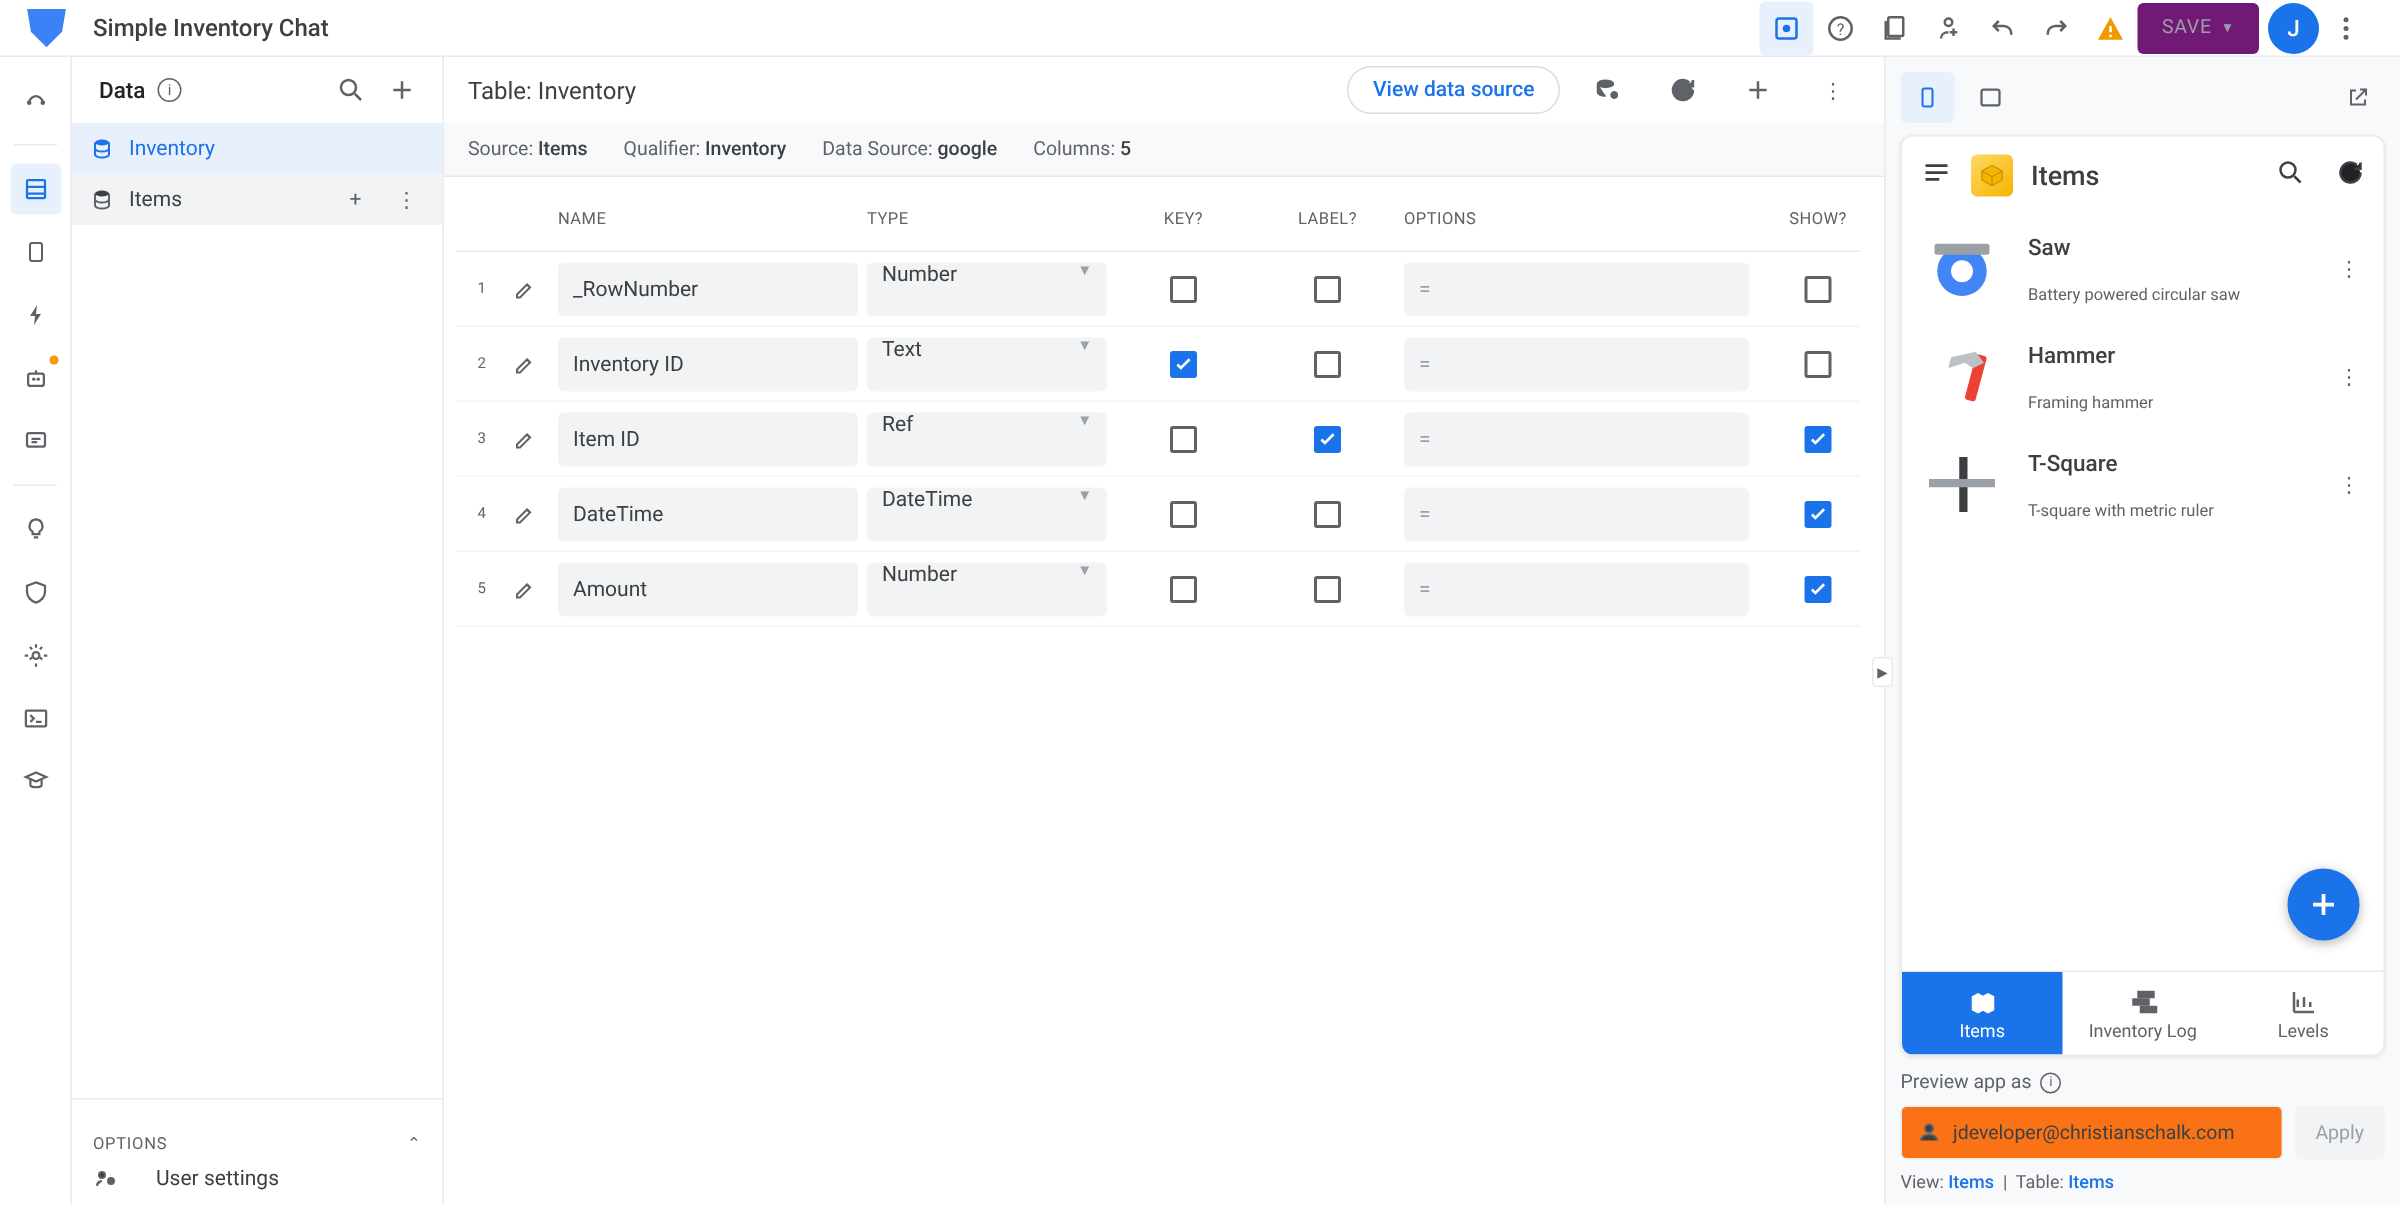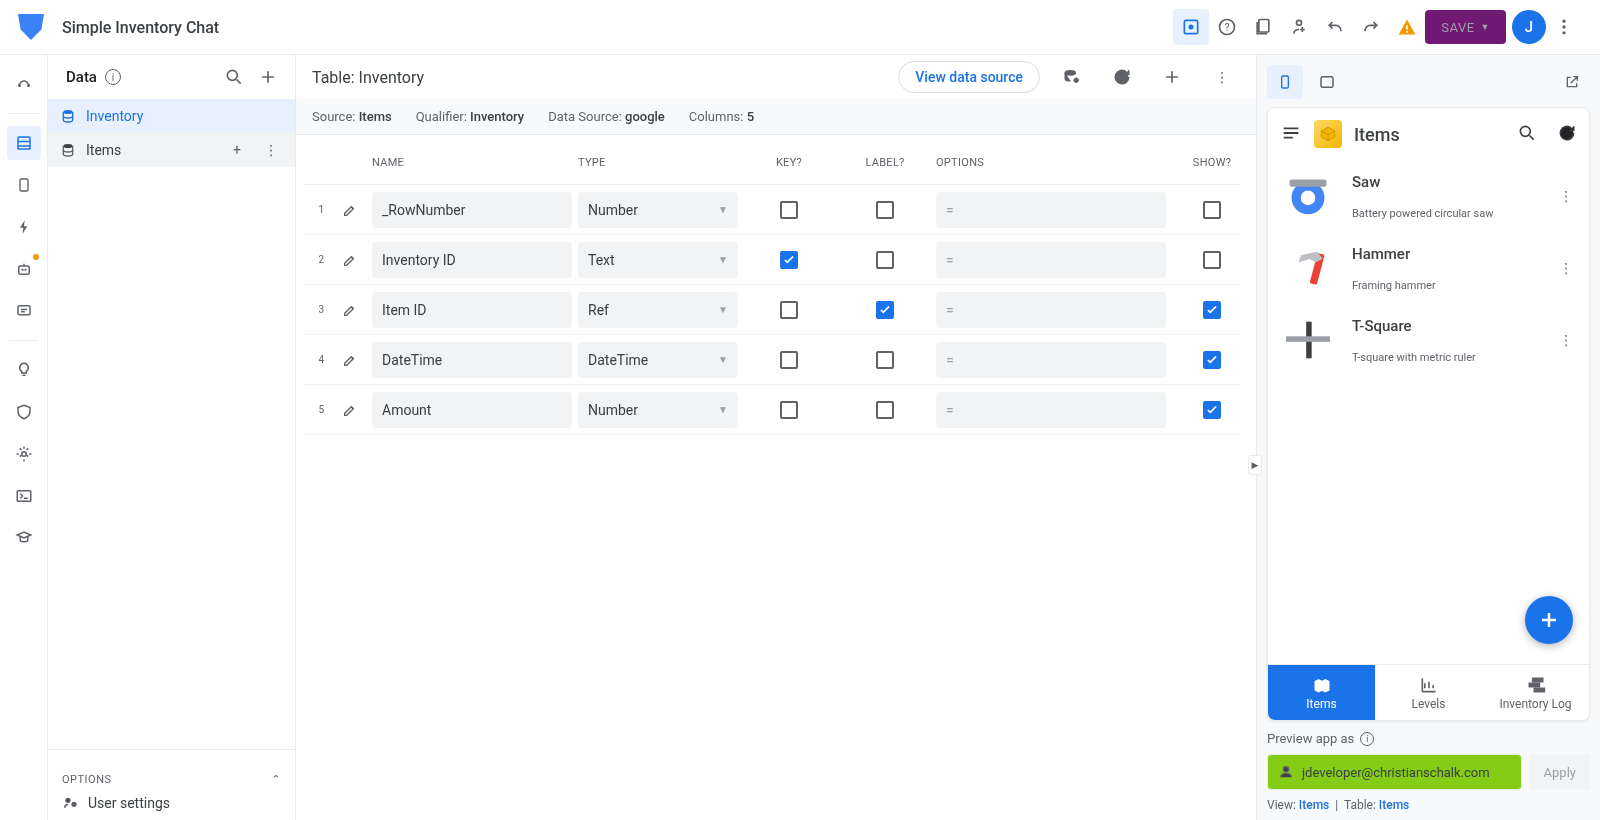--- a/index.html
+++ b/index.html
@@ -1,17 +1,17 @@
 <!DOCTYPE html>
 <html><head>
 <meta charset="utf-8">
 <style>
 *{box-sizing:border-box;margin:0;padding:0;font-family:Roboto,'Google Sans',Arial,sans-serif}
 body{background:#fff;color:#202124;font-size:14px;width:1600px;height:820px;overflow:hidden}
-.topbar{height:55px;display:flex;align-items:center;padding:0 18px;border-bottom:1px solid #e8eaed}
+.topbar{height:38px;display:flex;align-items:center;padding:0 18px;border-bottom:1px solid #e8eaed}
 .logo{width:26px;height:26px;background:#3b82f6;margin-right:18px;clip-path:polygon(0 0,100% 0,90% 60%,50% 100%,10% 60%)}
 .apptitle{font-size:16px;font-weight:500;color:#3c4043}
 .top-spacer{flex:1}
 .icobtn{width:36px;height:36px;display:flex;align-items:center;justify-content:center;border-radius:50%;cursor:pointer;color:#5f6368}
 .icobtn svg{width:20px;height:20px}
 .icobtn.blue{background:#e8f0fe;color:#1a73e8;border-radius:4px}
 .warn svg{color:#f29900}
 .savebtn{background:#701a75;color:#9aa0a6;height:34px;padding:0 16px;border-radius:4px;font-size:13px;display:flex;align-items:center;gap:6px;letter-spacing:.5px}
 .avatar{width:34px;height:34px;border-radius:50%;background:#1a73e8;color:#fff;display:flex;align-items:center;justify-content:center;font-size:15px;font-weight:500;margin-left:6px}
 .workspace{display:flex;height:765px}
@@ -27,37 +27,37 @@
 .panel-head .sp{flex:1}
 .tableitem{height:34px;display:flex;align-items:center;padding:0 12px;gap:10px;cursor:pointer;font-size:14px;color:#3c4043}
 .tableitem.sel{background:#e8f0fe;color:#1a73e8}
 .tableitem.hov{background:#f1f3f4}
 .tableitem .iconstack{width:16px;height:16px;display:flex;align-items:center;justify-content:center}
 .tableitem .sp{flex:1}
 .tableitem .rowact{color:#5f6368;width:24px;display:flex;justify-content:center}
 .options{margin-top:auto;border-top:1px solid #e8eaed}
 .options-head{height:36px;display:flex;align-items:flex-end;padding:0 14px;font-size:11px;color:#5f6368;letter-spacing:.5px}
 .options-head .sp{flex:1}
-.options-row{height:34px;display:flex;align-items:center;padding:0 14px;gap:10px;color:#3c4043;font-size:14px}
+.options-row{height:34px;display:flex;align-items:center;padding:0 14px;gap:26px;color:#3c4043;font-size:14px}
 .center{flex:1;display:flex;flex-direction:column;overflow:hidden}
 .center-head{height:44px;display:flex;align-items:center;padding:0 16px;gap:14px;border-bottom:0}
 .center-title{font-size:16px;font-weight:400;color:#3c4043}
 .center-head .sp{flex:1}
 .pill{height:32px;border:1px solid #dadce0;border-radius:16px;padding:0 16px;display:flex;align-items:center;color:#1a73e8;font-size:14px;font-weight:500;cursor:pointer}
 .meta{height:36px;background:#f8f9fa;display:flex;align-items:center;padding:0 16px;gap:24px;font-size:13px;border-bottom:1px solid #e8eaed}
 .meta .ml{color:#5f6368}
 .meta .mv{color:#3c4043;font-weight:500}
 .colgrid{padding:6px 16px 0 8px}
 .cgrow{display:grid;grid-template-columns:24px 32px 200px 160px 90px 90px 230px 80px 40px;align-items:center;gap:6px;height:50px;border-bottom:1px solid #f1f3f4}
 .cghead{display:grid;grid-template-columns:24px 32px 200px 160px 90px 90px 230px 80px 40px;gap:6px;height:44px;align-items:center;border-bottom:1px solid #e8eaed}
 .cghead .h{font-size:11px;letter-spacing:.3px;color:#5f6368}
 .rnum{font-size:10px;color:#5f6368;text-align:right;padding-right:4px}
 .pencil{color:#5f6368;cursor:pointer;display:flex;justify-content:center}
 .txtbox{height:36px;background:#f1f3f4;border-radius:4px;padding:0 10px;display:flex;align-items:center;color:#3c4043;font-size:14px}
-.dropdown{height:36px;background:#f1f3f4;border-radius:4px;padding:0 10px;display:flex;align-items:center;gap:8px;color:#5f6368;font-size:14px;cursor:pointer}
+.dropdown{height:36px;background:#f1f3f4;border-radius:4px;padding:0 10px;display:flex;align-items:flex-start;gap:8px;color:#5f6368;font-size:14px;cursor:pointer}
 .dropdown .val{flex:1;color:#3c4043}
 .dropdown .car{font-size:10px;color:#9aa0a6}
 .formula{height:36px;background:#f1f3f4;border-radius:4px;padding:0 10px;display:flex;align-items:center;color:#9aa0a6;font-size:14px}
 .cbx{width:18px;height:18px;border:2px solid #5f6368;border-radius:2px;cursor:pointer;display:flex;align-items:center;justify-content:center;margin:auto}
 .cbx.on{background:#1a73e8;border-color:#1a73e8;color:#fff}
 .cbx.on svg{width:14px;height:14px}
 .preview{width:344px;border-left:1px solid #e8eaed;display:flex;flex-direction:column;padding:10px 10px 8px 10px;position:relative;background:#f8f9fa}
 .devtabs{display:flex;align-items:center;gap:6px;margin-bottom:8px}
 .devtabs .tab{width:36px;height:34px;display:flex;align-items:center;justify-content:center;border-radius:4px;color:#5f6368;cursor:pointer}
 .devtabs .tab.active{background:#e8f0fe;color:#1a73e8}
@@ -71,21 +71,21 @@
 .pitem .txt{flex:1}
 .pitem .name{font-size:15px;color:#3c4043;font-weight:500}
 .pitem .desc{font-size:11px;color:#5f6368;margin-top:16px}
 .pitem .dots{color:#5f6368;padding:0 6px;cursor:pointer}
 .fab{position:absolute;right:16px;bottom:76px;width:48px;height:48px;border-radius:50%;background:#1a73e8;color:#fff;display:flex;align-items:center;justify-content:center;box-shadow:0 2px 8px rgba(0,0,0,.3);cursor:pointer}
 .phone-nav{height:56px;border-top:1px solid #e8eaed;display:flex}
 .phone-nav .ntab{flex:1;display:flex;flex-direction:column;align-items:center;justify-content:center;gap:2px;color:#5f6368;font-size:12px;cursor:pointer}
 .phone-nav .ntab.on{background:#1a73e8;color:#fff}
 .below{margin-top:10px;font-size:13px;color:#5f6368}
 .below .row1{display:flex;align-items:center;gap:6px;margin-bottom:8px}
-.emailbox{flex:1;height:36px;background:#84cc16;border:1px solid #e8eaed;border-radius:4px;display:flex;align-items:center;padding:0 10px;gap:8px;color:#3c4043;font-size:13px}
+.emailbox{flex:1;height:36px;background:#f97316;border:1px solid #e8eaed;border-radius:4px;display:flex;align-items:center;padding:0 10px;gap:8px;color:#3c4043;font-size:13px}
 .applybtn{height:36px;background:#f1f3f4;color:#9aa0a6;border-radius:4px;padding:0 14px;display:flex;align-items:center}
 .below .links{font-size:12px}
 .below .links a{color:#1a73e8;text-decoration:none;font-weight:500}
 .collapser{position:absolute;left:-9px;top:400px;width:14px;height:20px;background:#fff;border:1px solid #e8eaed;border-radius:3px;display:flex;align-items:center;justify-content:center;font-size:9px;color:#5f6368;cursor:pointer}
 .boxic{width:28px;height:28px;background:linear-gradient(135deg,#ffd966,#f4b400);border-radius:4px;display:flex;align-items:center;justify-content:center}
 svg{fill:currentColor}
 </style>
 </head>
 <body>
 
@@ -561,31 +561,31 @@
       <div class="phone-nav" id="pnav">
           <div class="ntab on">
             <svg viewBox="0 0 24 24" width="20" height="20" fill="none" stroke="currentColor" stroke-width="2">
               <path d="M4 8l4-2 4 2 4-2 4 2v10l-4 2-4-2-4 2-4-2z"></path>
               <path d="M8 6v12M16 6v12"></path>
             </svg>
             <span>Items</span>
           </div>
           <div class="ntab">
             <svg viewBox="0 0 24 24" width="20" height="20" fill="none" stroke="currentColor" stroke-width="2">
-              <path d="M4 20V4m0 16h16M7 16v-6m5 6V8m5 8v-4"></path>
-            </svg>
-            <span>Levels</span>
-          </div>
-          <div class="ntab">
-            <svg viewBox="0 0 24 24" width="20" height="20" fill="none" stroke="currentColor" stroke-width="2">
               <rect x="8" y="4" width="12" height="4"></rect>
               <rect x="4" y="10" width="12" height="4"></rect>
               <rect x="10" y="16" width="12" height="4"></rect>
             </svg>
             <span>Inventory Log</span>
+          </div>
+          <div class="ntab">
+            <svg viewBox="0 0 24 24" width="20" height="20" fill="none" stroke="currentColor" stroke-width="2">
+              <path d="M4 20V4m0 16h16M7 16v-6m5 6V8m5 8v-4"></path>
+            </svg>
+            <span>Levels</span>
           </div>
         </div>
     </div>
     <div class="below">
       <div class="row1">
           <span>Preview app as</span>
           <span class="info" style="width:14px;height:14px;font-size:9px;border:1.3px solid #5f6368;border-radius:50%;display:inline-flex;align-items:center;justify-content:center">i</span>
         </div>
       <div style="display:flex;gap:8px">
         <div class="emailbox">

